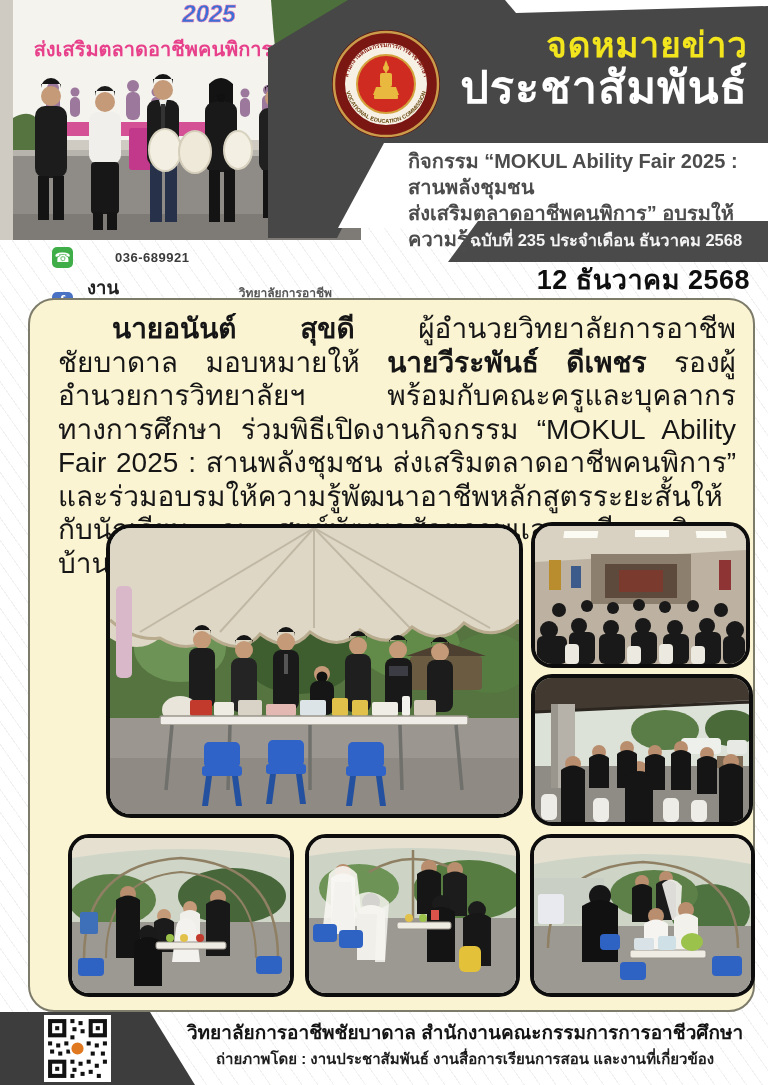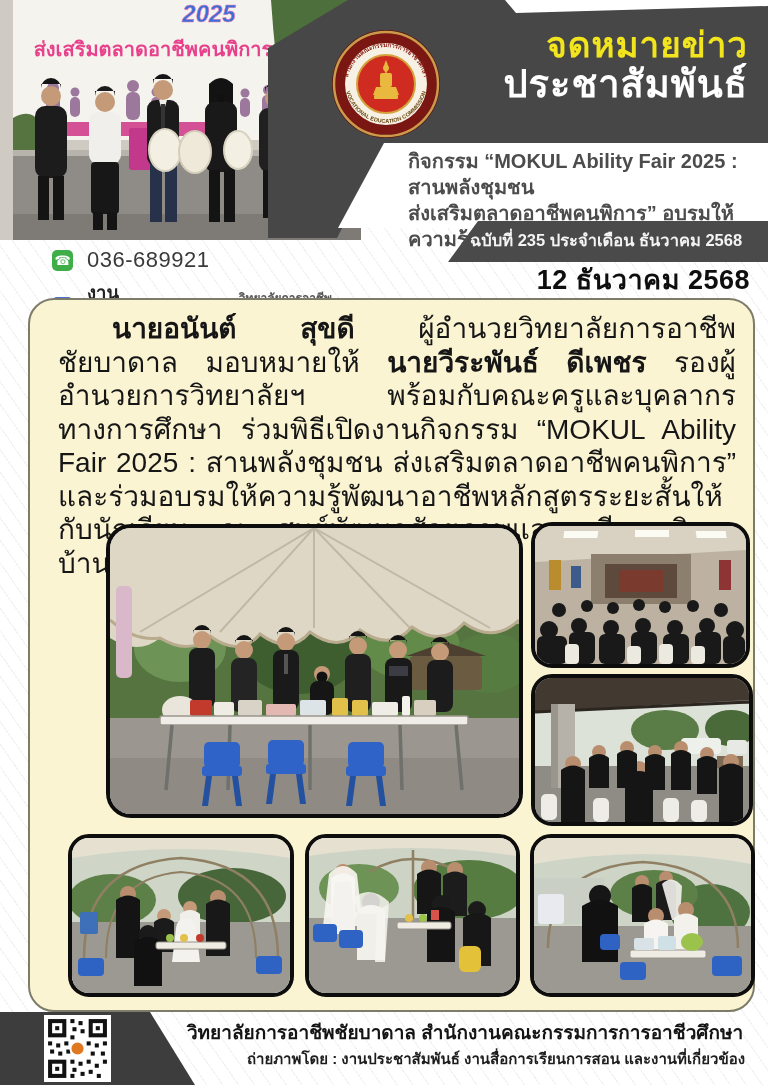--- a/index.html
+++ b/index.html
@@ -6,34 +6,34 @@
   .page{position:relative;width:768px;height:1085px;margin:0 auto;overflow:hidden;
     background-color:#ffffff;
     background-image:repeating-linear-gradient(55deg, rgba(60,60,55,.07) 0 1px, transparent 1px 13px);
     font-family:"Liberation Sans","DejaVu Sans",sans-serif;}
   .abs{position:absolute;}
   
   .top-photo{left:0;top:0;width:348px;height:240px;overflow:hidden;background:#cfcac2;padding-left:13px;}
   .decor-svg{left:0;top:0;width:768px;height:300px;pointer-events:none;}
   .masthead-text{right:20px;top:26px;width:400px;text-align:right;line-height:1.08;}
   .masthead-text .l1{color:#f2e51e;font-size:35px;font-weight:800;letter-spacing:1px;}
-  .masthead-text .l2{color:#ffffff;font-size:38px;font-weight:800;letter-spacing:1px;}
+  .masthead-text .l2{color:#ffffff;font-size:45px;font-weight:800;letter-spacing:1px;}
   .logo-wrap{left:330px;top:28px;width:112px;height:112px;}
   .activity{left:408px;top:148px;width:352px;text-align:left;color:#4c4c4c;
     font-size:20px;font-weight:700;line-height:26px;}
   .issue-line{left:470px;top:227px;width:292px;text-align:left;color:#f4f4f4;
     font-size:16.5px;font-weight:700;}
   
   .contact{left:52px;top:247px;width:330px;}
   .contact-row{display:flex;align-items:center;margin-bottom:5px;}
   .badge{width:21px;height:21px;border-radius:5px;margin-right:14px;flex:0 0 auto;
     display:flex;align-items:center;justify-content:center;color:#fff;font-size:13px;font-weight:700;}
   .badge.phone{background:#3fae49;}
   .badge.fb{background:#4a72c4;font-family:"Liberation Serif",serif;font-size:16px;}
-  .contact .num{font-size:22px;color:#3a3a3a;font-weight:400;letter-spacing:.5px;}
+  .contact .num{font-size:13px;color:#3a3a3a;font-weight:700;letter-spacing:.5px;margin-left:28px;}
   .contact .fbname{font-size:18.5px;color:#222;font-weight:800;}
   .contact .fbsub{font-size:12px;color:#555;font-weight:600;margin-left:7px;}
   .date-line{left:470px;top:258px;width:280px;text-align:right;color:#0e0e0e;
     font-size:27px;font-weight:800;letter-spacing:.5px;}
   
   .cream-box{left:28px;top:298px;width:727px;height:714px;background:#fbf4d2;
     border:2px solid #7d7b6a;border-radius:26px;box-sizing:border-box;}
   .article{position:absolute;left:24px;top:8px;width:678px;margin:4px;
     font-size:28px;line-height:33.5px;color:#161616;text-align:justify;text-indent:54px;}
   .article b{font-weight:800;}
@@ -46,21 +46,21 @@
   .ph-seated{left:501px;top:374px;width:222px;height:152px;}
   .ph-tentA{left:38px;top:534px;width:226px;height:163px;}
   .ph-tentB{left:275px;top:534px;width:215px;height:163px;}
   .ph-tentC{left:500px;top:534px;width:225px;height:163px;}
   
   .footer{left:0;top:1012px;width:752px;height:73px;}
   .footer-wedge{left:0;top:0;width:200px;height:73px;}
   .qr{left:44px;top:3px;width:67px;height:67px;}
   .footer-text{left:185px;top:7px;width:560px;text-align:center;color:#141414;}
   .footer-text .f1{font-size:19px;font-weight:800;line-height:28px;}
-  .footer-text .f2{font-size:15px;font-weight:700;line-height:24px;color:#1d1d1d;text-align:right;}
+  .footer-text .f2{font-size:15px;font-weight:700;line-height:24px;color:#1d1d1d;}
 </style>
 </head>
 <body>
 
 <div class="page">
 
   <div class="abs top-photo" aria-label="Executives and teachers holding product bags in front of the event banner">
     <svg class="scene" viewBox="0 0 348 240" preserveAspectRatio="none">
       <rect x="0" y="0" width="348" height="140" fill="#f5f3ee"></rect>
       <text x="196" y="22" text-anchor="middle" font-size="24" font-style="italic" font-weight="800" fill="#3a6fd8" stroke="#ef7fb3" stroke-width="0.6">2025</text>

